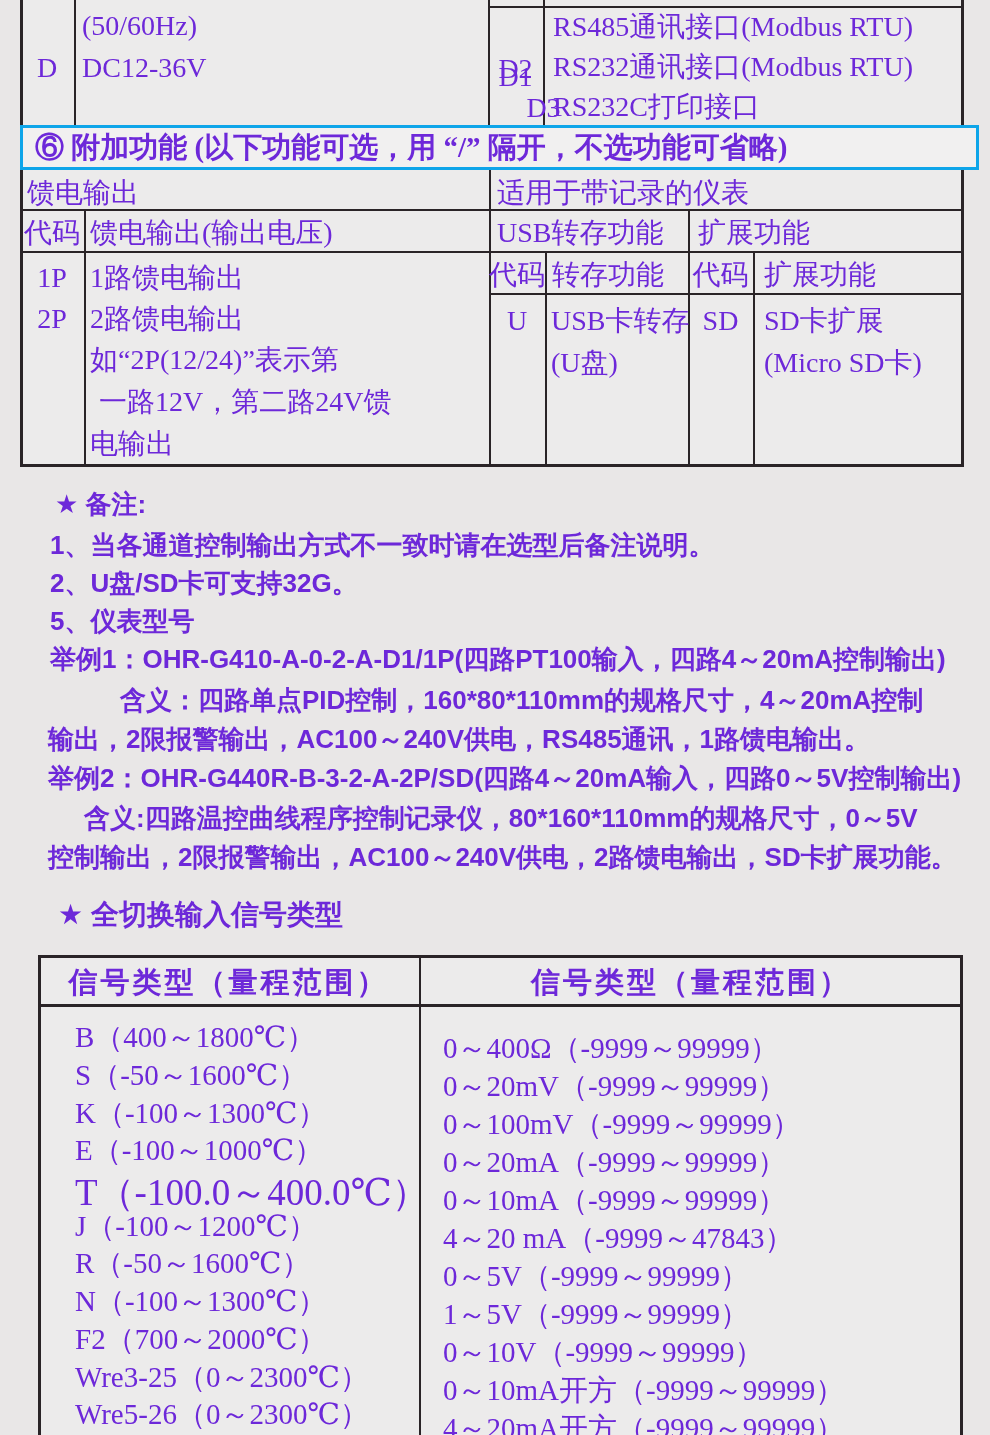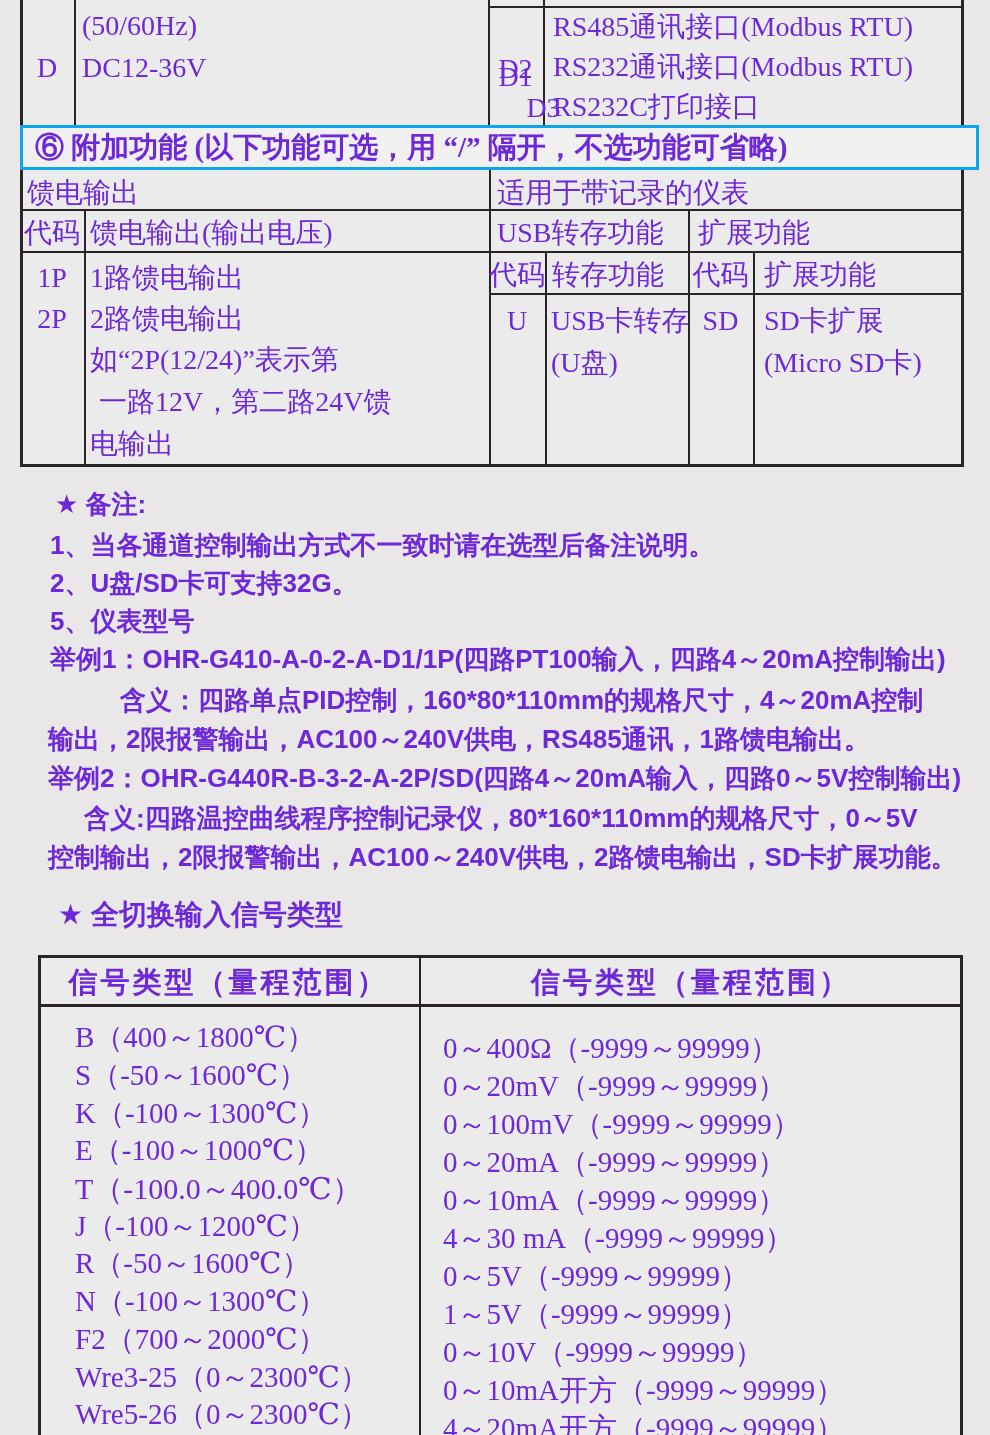--- a/index.html
+++ b/index.html
@@ -111,33 +111,33 @@
   <div class="b" style="left:960px;top:955px;width:3px;height:480px;"></div>
   <div class="b" style="left:419px;top:955px;width:2px;height:480px;"></div>
 
   <div class="t serifb ctr" style="left:38px;top:966px;width:381px;letter-spacing:3px;">信号类型（量程范围）</div>
   <div class="t serifb ctr" style="left:419px;top:966px;width:544px;letter-spacing:3px;">信号类型（量程范围）</div>
 
   <div class="t serif" style="left:75px;top:1021px;font-size:29px;">B（400～1800℃）</div>
   <div class="t serif" style="left:75px;top:1059px;font-size:29px;">S（-50～1600℃）</div>
   <div class="t serif" style="left:75px;top:1097px;font-size:29px;">K（-100～1300℃）</div>
   <div class="t serif" style="left:75px;top:1134px;font-size:29px;">E（-100～1000℃）</div>
-  <div class="t serif" style="left:75px;top:1172px;font-size:30px;">T（-100.0～400.0℃）</div>
+  <div class="t serif" style="left:75px;top:1172px;font-size:37px;">T（-100.0～400.0℃）</div>
   <div class="t serif" style="left:75px;top:1210px;font-size:29px;">J（-100～1200℃）</div>
   <div class="t serif" style="left:75px;top:1247px;font-size:29px;">R（-50～1600℃）</div>
   <div class="t serif" style="left:75px;top:1285px;font-size:29px;">N（-100～1300℃）</div>
   <div class="t serif" style="left:75px;top:1323px;font-size:29px;">F2（700～2000℃）</div>
   <div class="t serif" style="left:75px;top:1361px;font-size:29px;">Wre3-25（0～2300℃）</div>
   <div class="t serif" style="left:75px;top:1398px;font-size:29px;">Wre5-26（0～2300℃）</div>
 
   <div class="t serif" style="left:443px;top:1032px;font-size:29px;">0～400Ω（-9999～99999）</div>
   <div class="t serif" style="left:443px;top:1070px;font-size:29px;">0～20mV（-9999～99999）</div>
   <div class="t serif" style="left:443px;top:1108px;font-size:29px;">0～100mV（-9999～99999）</div>
   <div class="t serif" style="left:443px;top:1146px;font-size:29px;">0～20mA（-9999～99999）</div>
   <div class="t serif" style="left:443px;top:1184px;font-size:29px;">0～10mA（-9999～99999）</div>
-  <div class="t serif" style="left:443px;top:1222px;font-size:29px;">4～30 mA（-9999～99999）</div>
+  <div class="t serif" style="left:443px;top:1222px;font-size:29px;">4～20 mA（-9999～47843）</div>
   <div class="t serif" style="left:443px;top:1260px;font-size:29px;">0～5V（-9999～99999）</div>
   <div class="t serif" style="left:443px;top:1298px;font-size:29px;">1～5V（-9999～99999）</div>
   <div class="t serif" style="left:443px;top:1336px;font-size:29px;text-align:right;">0～10V（-9999～99999）</div>
   <div class="t serif" style="left:443px;top:1374px;font-size:29px;">0～10mA开方（-9999～99999）</div>
   <div class="t serif" style="left:443px;top:1412px;font-size:29px;">4～20mA开方（-9999～99999）</div>
 
 </div>
 
 </body></html>

